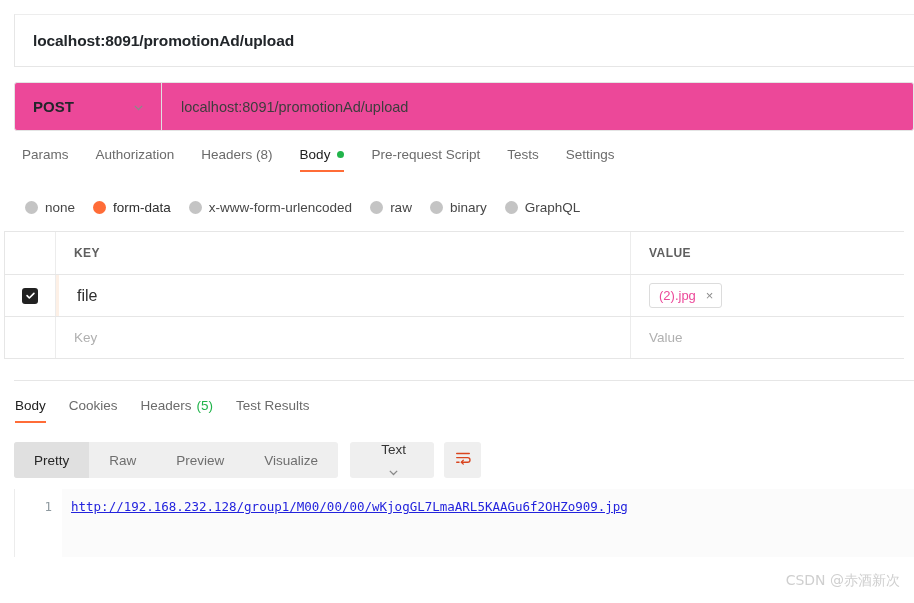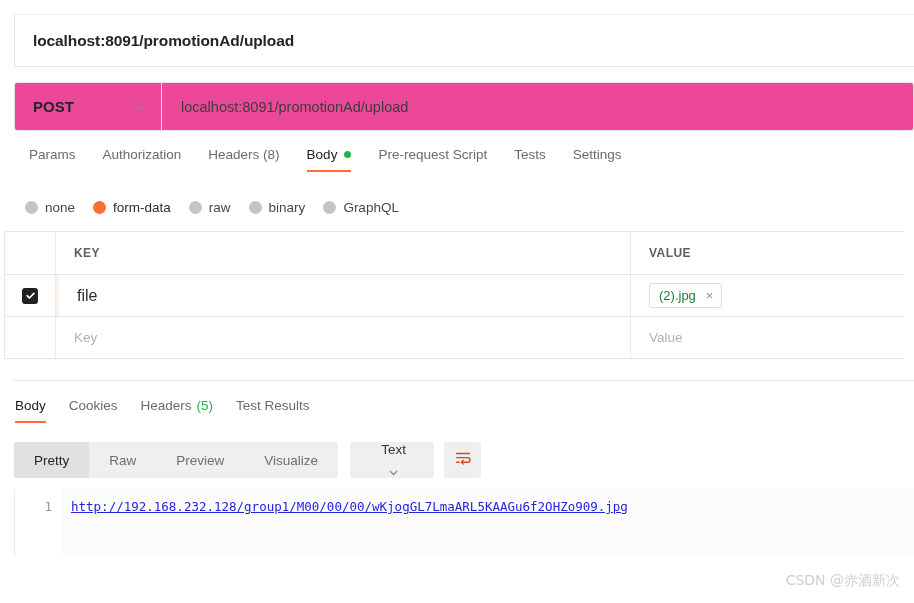--- a/index.html
+++ b/index.html
@@ -96,21 +96,21 @@
     position: relative;
     font-size: 13.5px;
     color: #6b6b6b;
     padding: 2px 0 10px 0;
     margin-right: 27px;
     cursor: pointer;
     white-space: nowrap;
     display: flex;
     align-items: center;
   }
-  .rtab:first-child { margin-left: 15px; }
+  .rtab:first-child { margin-left: 8px; }
   .rtab.active {
     color: #212121;
   }
   .rtab.active::after {
     content: "";
     position: absolute;
     left: 0;
     right: 0;
     bottom: 0;
     height: 2.5px;
@@ -230,21 +230,21 @@
   .file-chip {
     display: inline-flex;
     align-items: center;
     border: 1px solid #dcdcdc;
     border-radius: 3px;
     padding: 4px 8px 4px 9px;
     background: #fff;
   }
   .file-chip .fname {
     font-size: 13px;
-    color: #15803d;
+    color: #ec4899;
   }
   .file-chip .fx {
     font-size: 13px;
     color: #8c8c8c;
     margin-left: 10px;
     cursor: pointer;
     line-height: 1;
   }
 
   
@@ -418,20 +418,24 @@
 </div>
 
 <div class="radio-row">
   <div class="radio-item">
     <span class="radio-dot"></span>
     <span>none</span>
   </div>
   <div class="radio-item selected">
     <span class="radio-dot"></span>
     <span>form-data</span>
+  </div>
+  <div class="radio-item">
+    <span class="radio-dot"></span>
+    <span>x-www-form-urlencoded</span>
   </div>
   <div class="radio-item">
     <span class="radio-dot"></span>
     <span>raw</span>
   </div>
   <div class="radio-item">
     <span class="radio-dot"></span>
     <span>binary</span>
   </div>
   <div class="radio-item">

